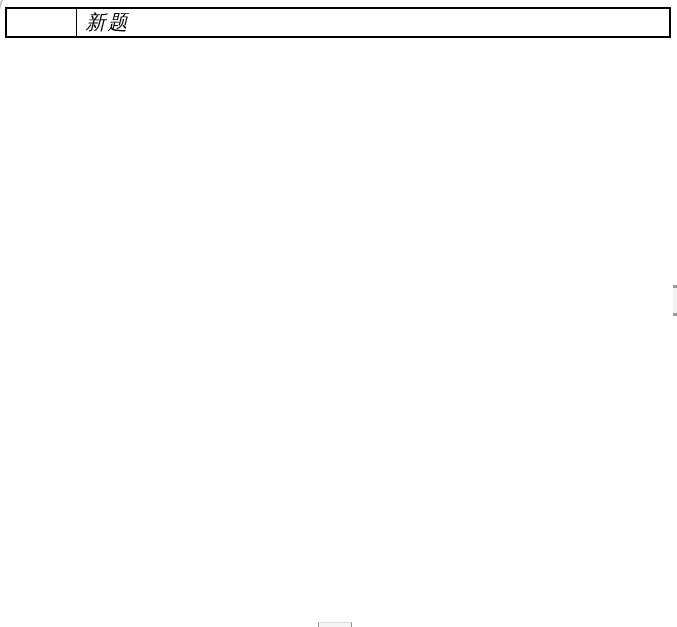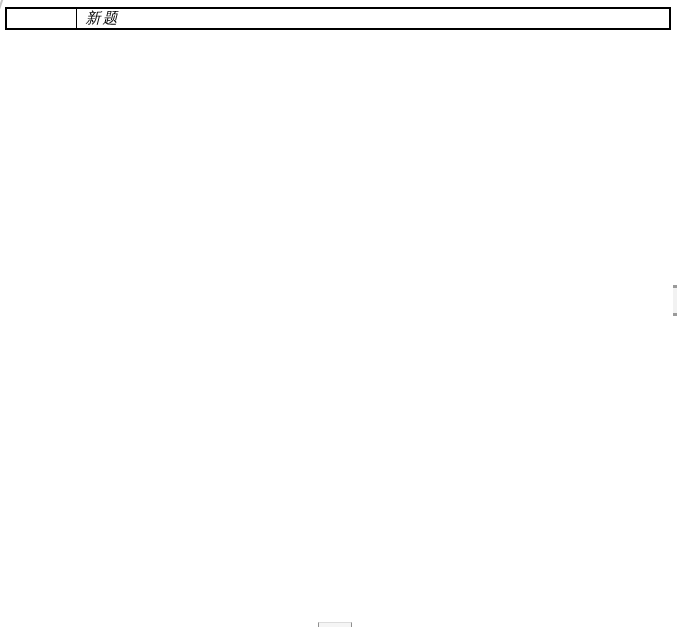--- a/index.html
+++ b/index.html
@@ -32,21 +32,21 @@
     vertical-align: middle;
   }
   th, td {
     border-left: 1px solid #000;
     border-right: 1px solid #000;
   }
   tbody.group { border-top: 1px solid #000; }
 
   .head-cell {
     padding-left: 9px;
-    font-size: 15px;
+    font-size: 20px;
     font-style: italic;
     letter-spacing: 2px;
   }
   .cat-cell {
     vertical-align: top;
     padding: 1px 0 0 8px;
     font-size: 15px;
     font-style: italic;
     letter-spacing: 1px;
     line-height: 23.5px;

